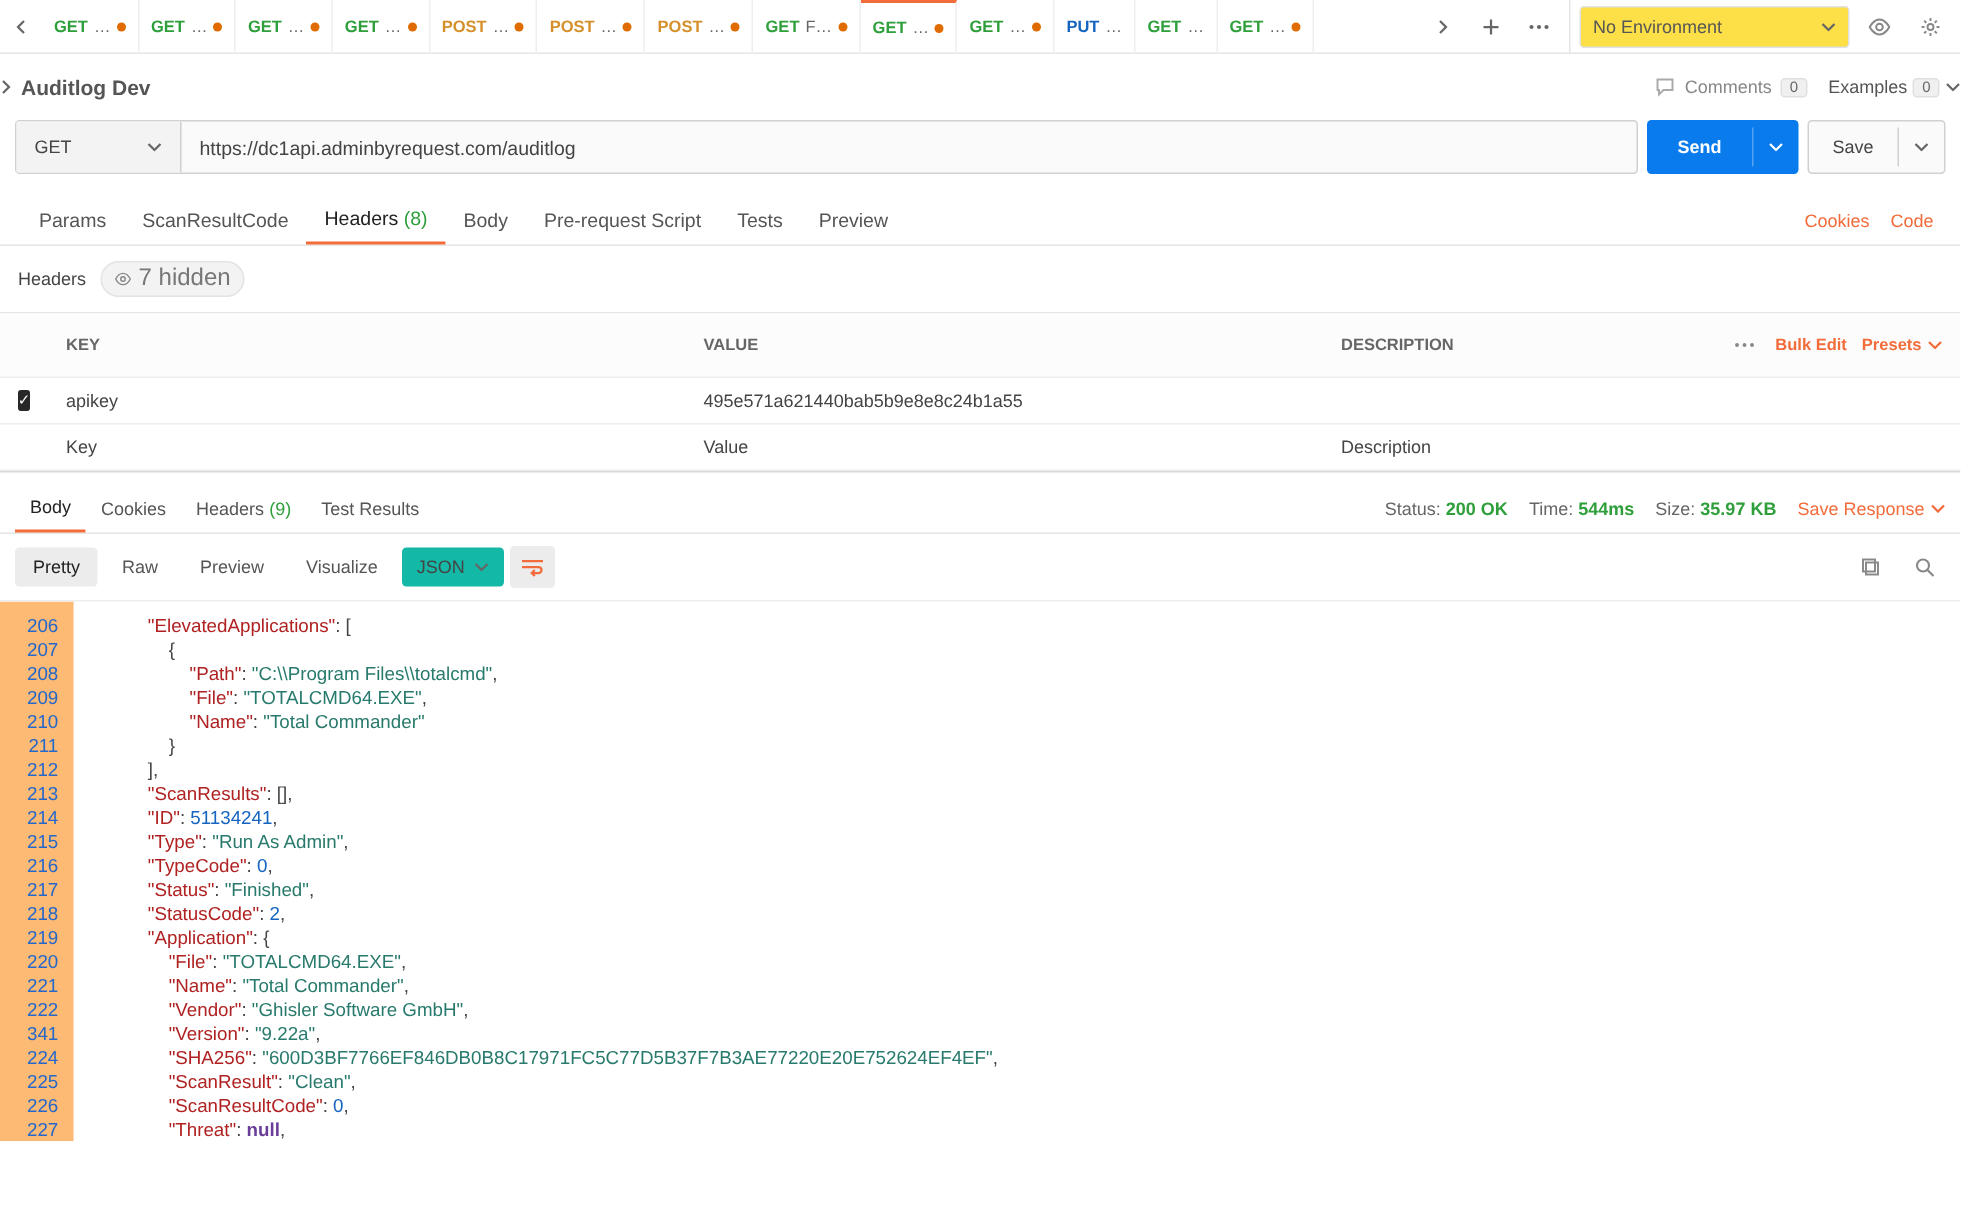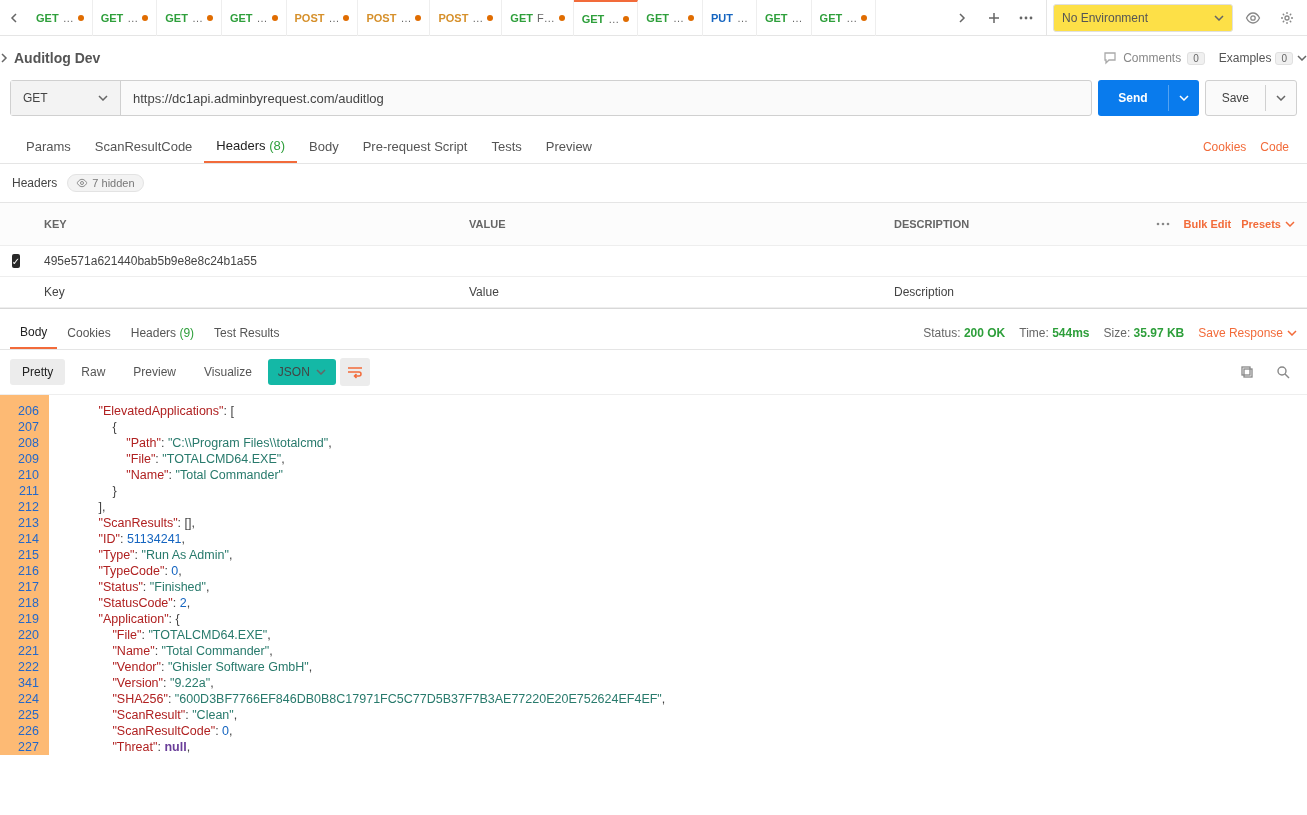--- a/index.html
+++ b/index.html
@@ -41,21 +41,21 @@
   .save-caret{ padding:10px 10px; border-left:1px solid #d0d0d0; cursor:pointer;}
   
   .reqtabs{ display:flex; align-items:center; padding:6px 14px 0 14px; border-bottom:1px solid #e5e5e5; position:relative;}
   .rtab{ padding:8px 12px; cursor:pointer; color:#555; font-size:13px;}
   .rtab.active{ color:#222; border-bottom:2px solid #f26b3a;}
   .rtab .count{ color:#2e9f3b;}
   .reqtabs-right{ margin-left:auto; display:flex; gap:14px; padding-right:4px;}
   .reqtabs-right a{ color:#f26b3a; cursor:pointer; font-size:12px;}
   
   .headers-head{ display:flex; align-items:center; gap:10px; padding:10px 12px; font-size:12px; color:#444;}
-  .hidden-pill{ display:flex; align-items:center; gap:4px; font-size:11px; color:#777; background:#f3f3f3; border:1px solid #e3e3e3; border-radius:12px; padding:2px 8px; cursor:pointer;}
+  .hidden-pill{ display:flex; align-items:center; gap:4px; font-size:16px; color:#777; background:#f3f3f3; border:1px solid #e3e3e3; border-radius:12px; padding:2px 8px; cursor:pointer;}
   .headers-table{ border-top:1px solid #e5e5e5;}
   .ht-head, .ht-row{ display:grid; grid-template-columns:32px 1fr 1fr 1fr; align-items:center; border-bottom:1px solid #eee;}
   .ht-head{ background:#fcfcfc;}
   .ht-head .cell{ font-size:11px; font-weight:600; color:#666; padding:10px 12px;}
   .ht-row .cell{ padding:8px 12px; font-size:12px; color:#444;}
   .link{ color:#f26b3a; cursor:pointer;}
   .chk{ display:flex; align-items:center; justify-content:center;}
   .chkbox{ width:14px;height:14px; border-radius:2px; background:#282828; color:#fff; display:flex;align-items:center;justify-content:center; font-size:10px;}
   .ph{ color:#aaa;}
   
@@ -300,20 +300,21 @@
             <path d="M1 1 L5 5 L9 1" stroke="#f26b3a" fill="none" stroke-width="1.5"></path>
           </svg>
         </span>
     </div>
   </div>
   <div id="header-rows">
       <div class="ht-row">
         <div class="cell chk">
           <div class="chkbox">✓</div>
         </div>
+        <div class="cell">apikey</div>
         <div class="cell">495e571a621440bab5b9e8e8c24b1a55</div>
         <div class="cell"></div>
       </div>
     </div>
   <div class="ht-row">
     <div class="cell chk"></div>
     <div class="cell ph">Key</div>
     <div class="cell ph">Value</div>
     <div class="cell ph">Description</div>
   </div>

